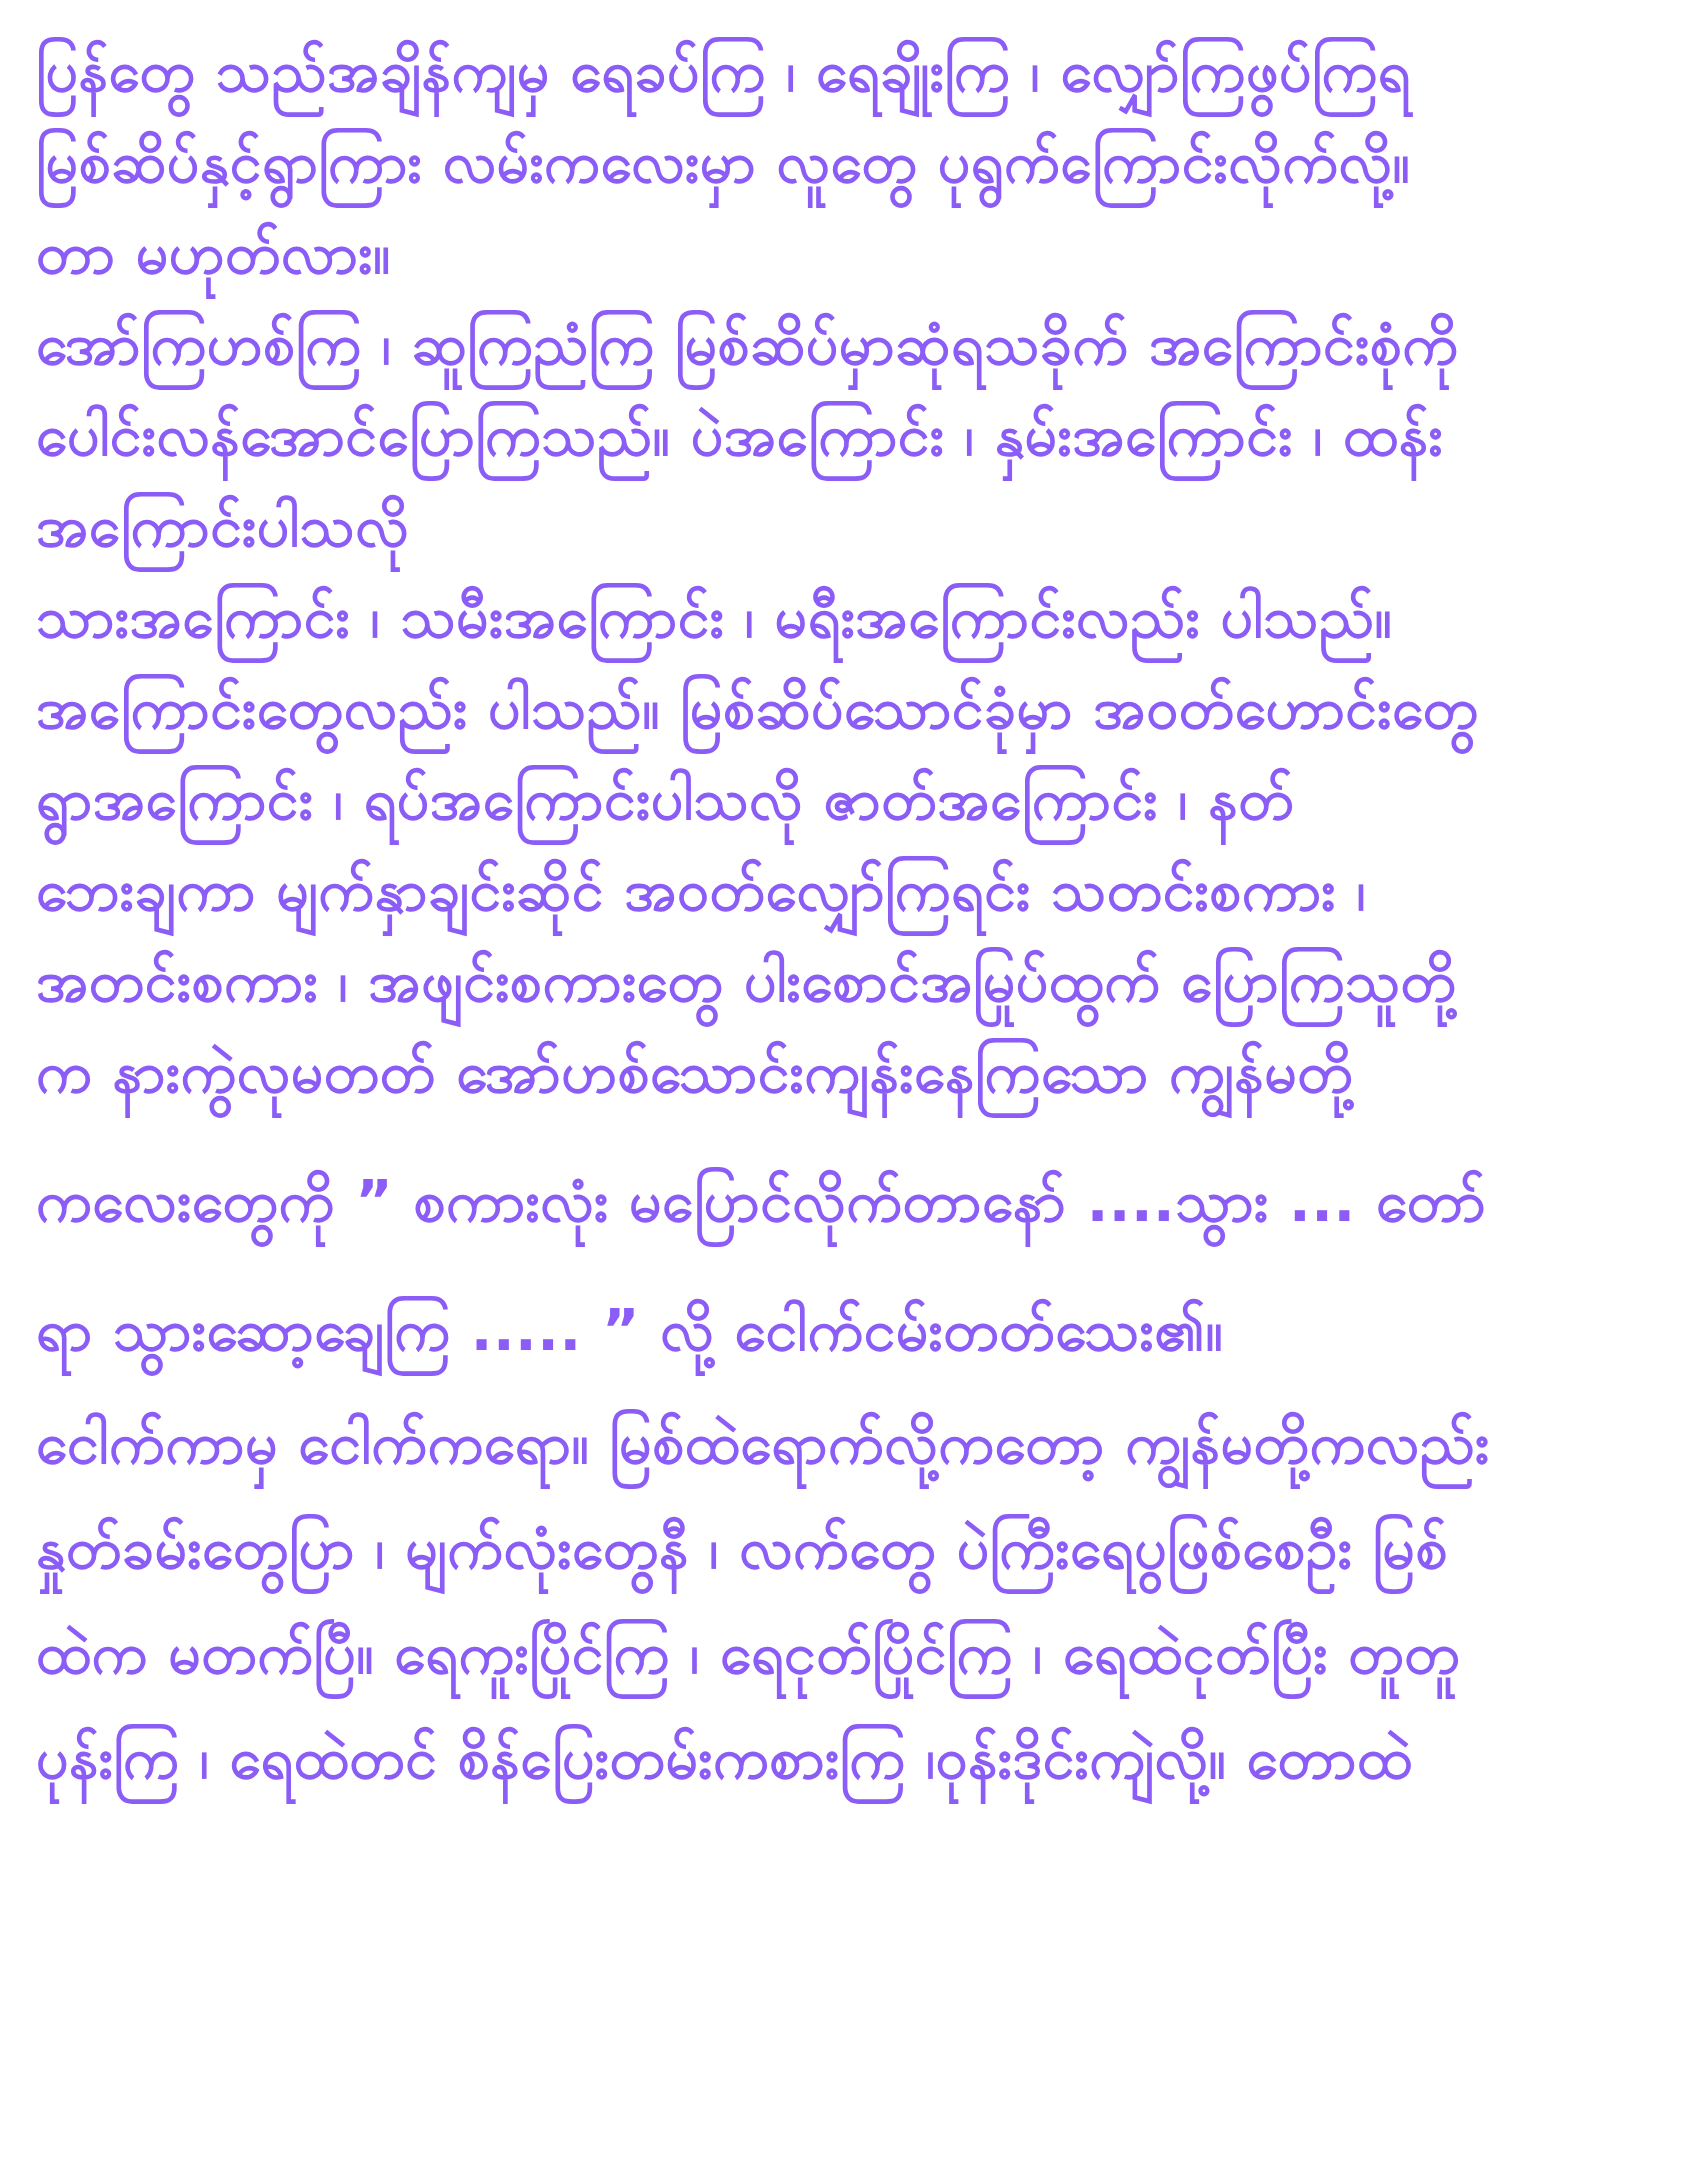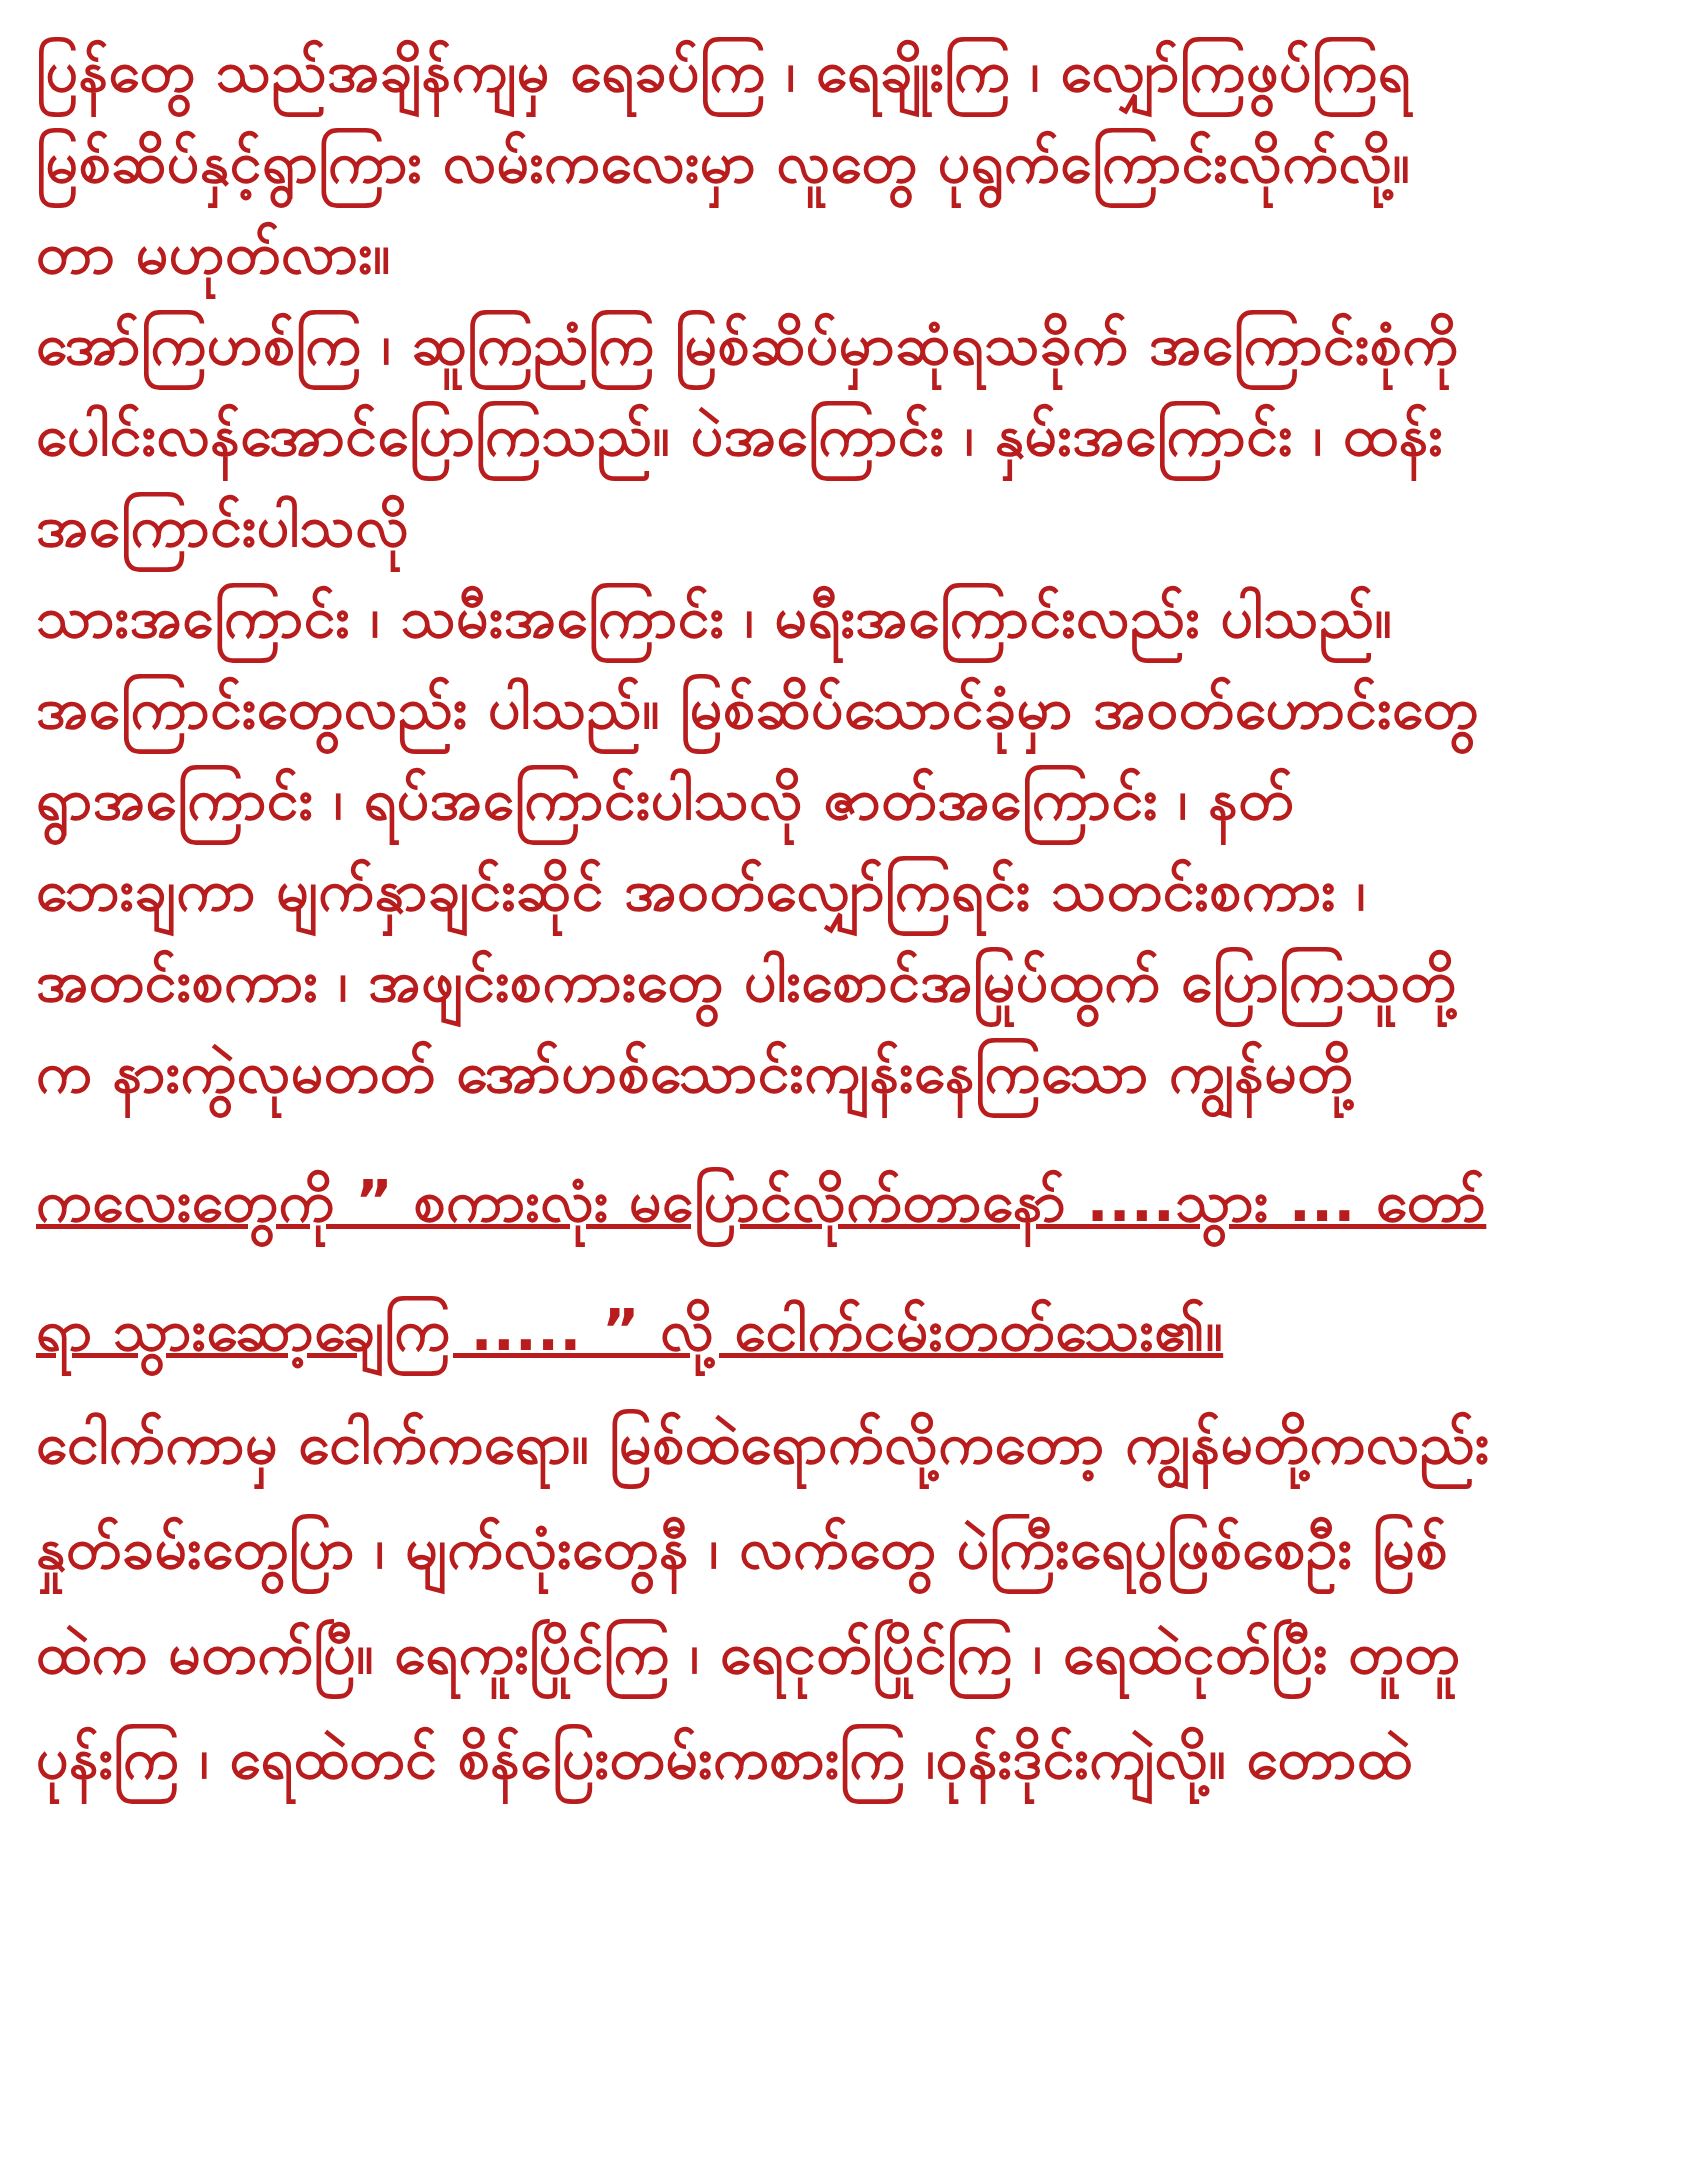--- a/index.html
+++ b/index.html
@@ -20,24 +20,24 @@
   .text-block {
     color: #000000;
     font-size: 57px;
     font-weight: bold;
     letter-spacing: 0.5px;
   }
   .line {
     white-space: nowrap;
     line-height: 91px;
     height: 91px;
-    color: #b91c1c;
+    color: #8b5cf6;
   }
   
-  .line.gap-lg { margin-top: 38px; text-decoration: underline; }
+  .line.gap-lg { margin-top: 38px; }
   .line.gap-md { margin-top: 22px; }
   .line.gap-sm { margin-top: 14px; }
 </style>
 </head>
 <body>
 
 <div class="page">
   <div class="text-block">
     <div class="line">ပြန်တွေ သည်အချိန်ကျမှ ရေခပ်ကြ ၊ ရေချိုးကြ ၊ လျှော်ကြဖွပ်ကြရ</div>
     <div class="line">မြစ်ဆိပ်နှင့်ရွာကြား လမ်းကလေးမှာ လူတွေ ပုရွက်ကြောင်းလိုက်လို့။</div>

